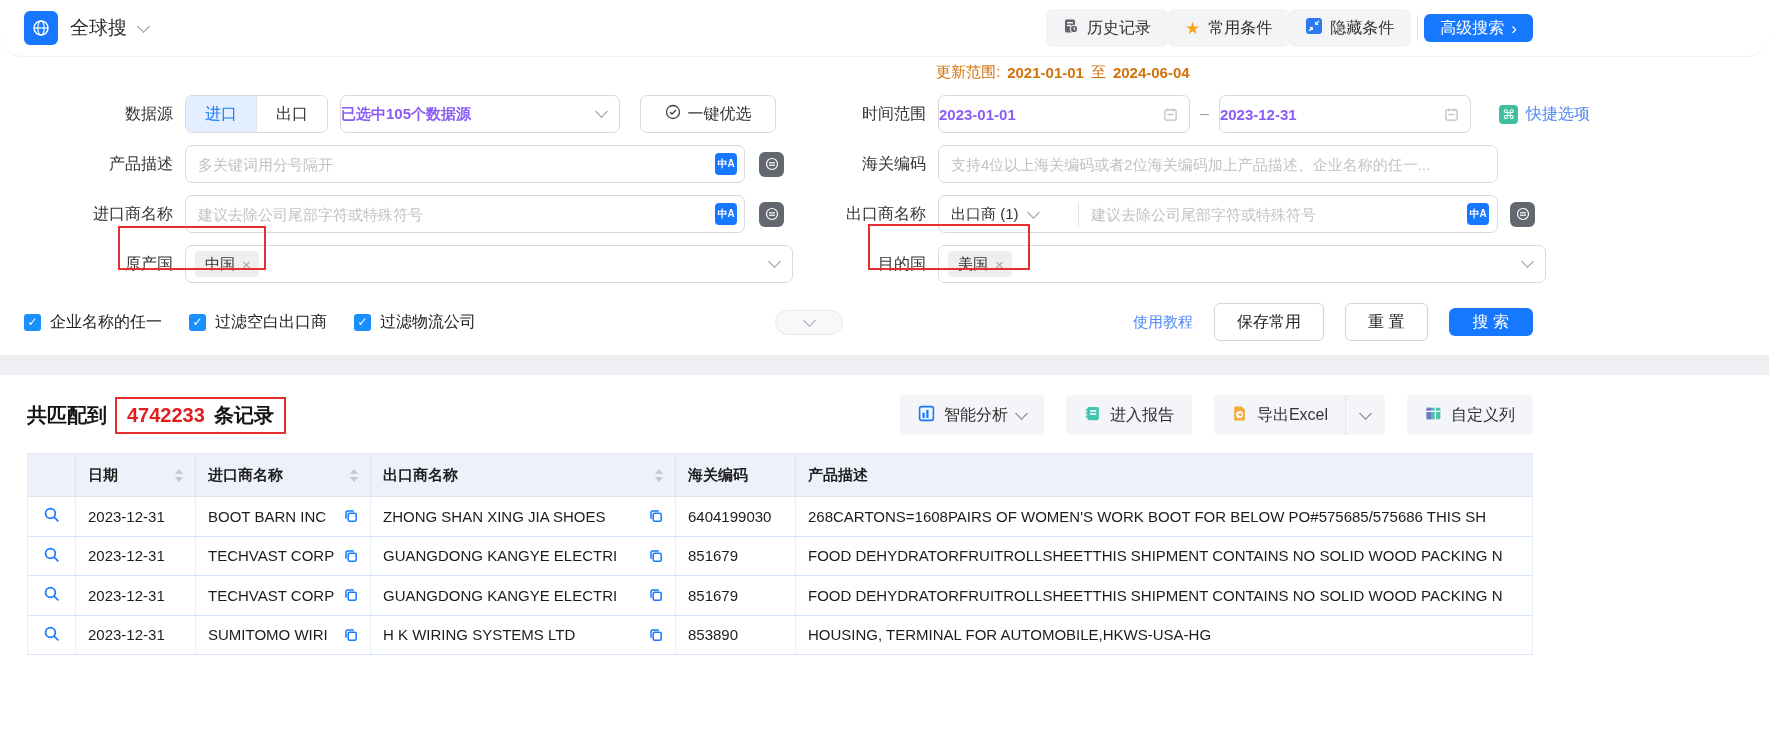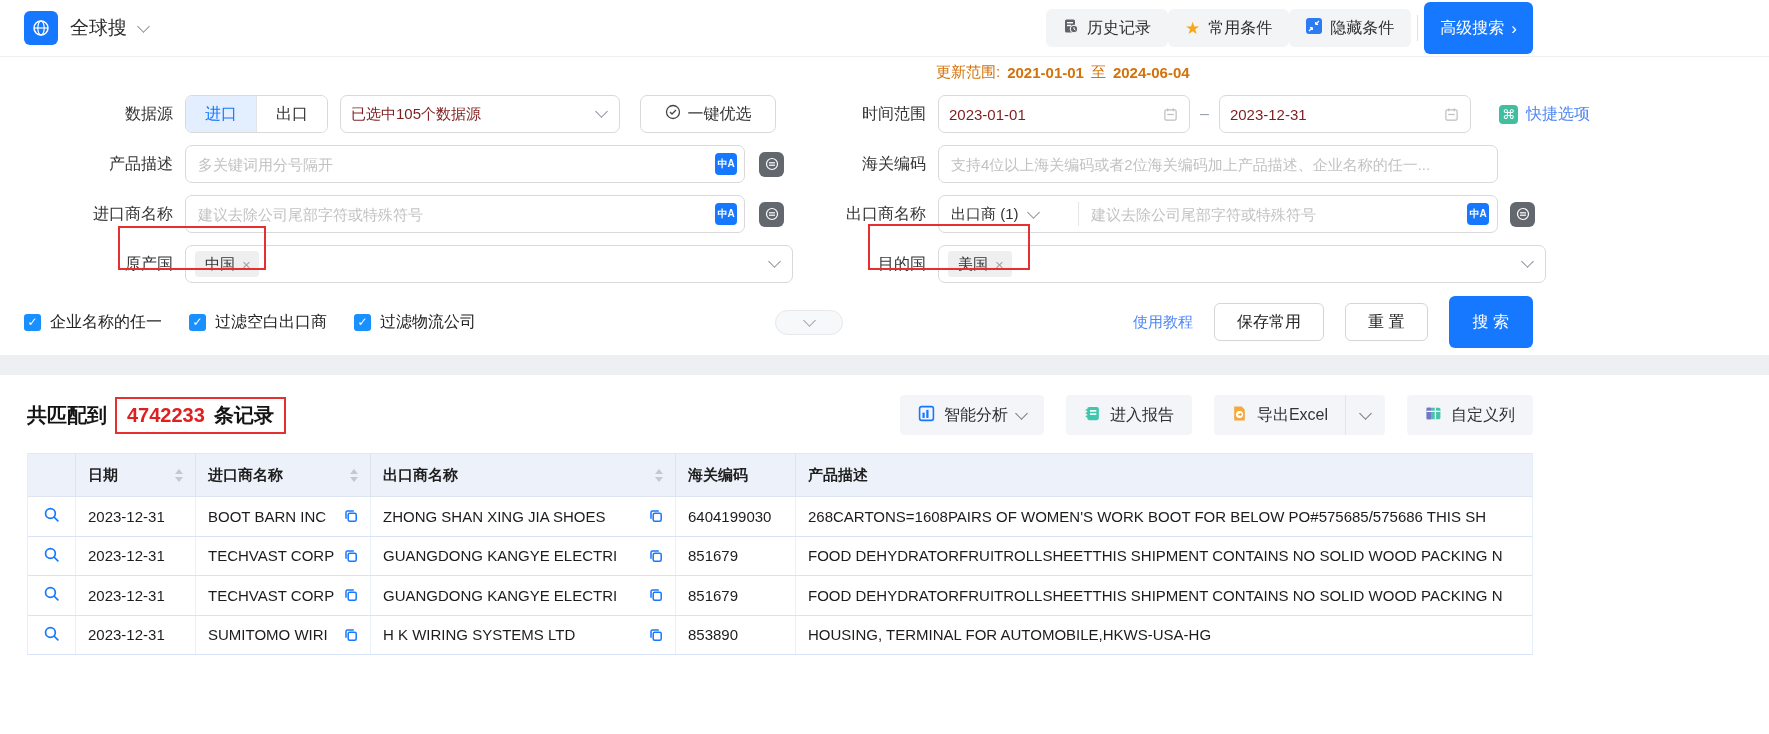--- a/index.html
+++ b/index.html
@@ -1,46 +1,46 @@
 <!DOCTYPE html>
 <html><head>
 <meta charset="utf-8">
 <style>
   * { margin:0; padding:0; box-sizing:border-box; }
   html,body { width:1769px; height:734px; background:#fff; font-family:"Liberation Sans","DejaVu Sans",sans-serif; color:#333; overflow:hidden; position:relative; }
 
   
-  .topbar { height:57px; display:flex; align-items:center; padding:0 236px 0 24px; border-bottom:1px solid #eef0f3; }
+  .topbar { height:57px; display:flex; align-items:center; padding:0 236px 0 24px; border-bottom:1px solid #eef0f3;border-radius:23px; }
   .topbar-left { display:flex; align-items:center; gap:12px; }
   .logo { width:34px; height:34px; border-radius:6px; background:#1677ff; display:flex; align-items:center; justify-content:center; }
   .app-title { font-size:19px; color:#2b2b2b; }
   .chev { width:9px; height:9px; border-right:1.6px solid #8a8f99; border-bottom:1.6px solid #8a8f99; transform:rotate(45deg); margin-top:-4px; }
   .topbar-right { margin-left:auto; display:flex; align-items:center; gap:0; }
   .btn-light { background:#f3f4f6; border-radius:6px; height:38px; padding:0 17px; display:flex; align-items:center; gap:8px; font-size:16px; color:#2f2f2f; cursor:pointer; }
   .vdivider { width:1px; height:26px; background:#dfe1e6; margin:0 6px; }
-  .btn-primary { background:#1677ff; color:#fff; border-radius:6px; height:52px; padding:0 16px; display:flex; align-items:center; gap:7px; font-size:16px; cursor:pointer; }
+  .btn-primary { background:#1677ff; color:#fff; border-radius:6px; height:28px; padding:0 16px; display:flex; align-items:center; gap:7px; font-size:16px; cursor:pointer; }
   .arrow-r { font-size:17px; line-height:1; }
   .star { color:#f7a71b; font-size:17px; line-height:1; }
 
   
   .search-panel { position:relative; padding:4px 0 0 24px; }
   .update-line { margin-left:912px; height:22px; display:flex; align-items:center; gap:7px; font-size:15px; color:#d4720a; }
   .update-line b { color:#d4720a; font-weight:bold; }
   .frow { display:flex; align-items:center; margin-top:12px; height:38px; }
   .col-left { width:760px; flex:none; display:flex; align-items:center; }
   .col-right { margin-left:9px; display:flex; align-items:center; flex:none; }
   .flabel-l { width:161px; flex:none; text-align:right; padding-right:12px; font-size:16px; color:#333; }
   .flabel-r { width:145px; flex:none; text-align:right; padding-right:12px; font-size:16px; color:#333; }
 
   .seg-tabs { display:flex; height:38px; border:1px solid #d9d9d9; border-radius:7px; overflow:hidden; flex:none; }
   .seg { padding:0 19px; display:flex; align-items:center; font-size:16px; background:#fff; color:#333; cursor:pointer; }
   .seg.active { background:#e3efff; color:#1677ff; }
   .seg + .seg { border-left:1px solid #e4e4e4; }
 
-  .selectbox { position:relative; height:38px; border:1px solid #d9d9d9; border-radius:7px; background:#fff; display:flex; align-items:center; padding:0 30px 0 10px; font-size:15px; color:#7f1d1d; cursor:pointer; }
+  .selectbox { position:relative; height:38px; border:1px solid #d9d9d9; border-radius:7px; background:#fff; display:flex; align-items:center; padding:0 30px 0 0; font-size:15px; color:#8b5cf6; cursor:pointer;font-weight:bold; }
   .selectbox .chev { position:absolute; right:13px; top:15px; }
   .src-select { width:280px; margin-left:12px; flex:none; }
 
   .btn-opt { margin-left:20px; height:38px; width:136px; border:1px solid #d9d9d9; border-radius:7px; display:flex; align-items:center; justify-content:center; gap:7px; font-size:16px; background:#fff; cursor:pointer; flex:none; }
 
   .input-wrap { position:relative; width:560px; flex:none; height:38px; }
   .input-wrap input { width:100%; height:100%; border:1px solid #d9d9d9; border-radius:7px; padding:0 36px 0 12px; font-size:15px; color:#333; font-family:inherit; outline:none; }
   .input-wrap input::placeholder { color:#c2c2c2; }
   .input-wrap.no-icon input { padding-right:12px; }
   .icon-cn { position:absolute; right:8px; top:8px; width:22px; height:22px; border-radius:4px; background:#1677ff; color:#fff; font-size:10px; font-weight:bold; display:flex; align-items:center; justify-content:center; cursor:pointer; }

